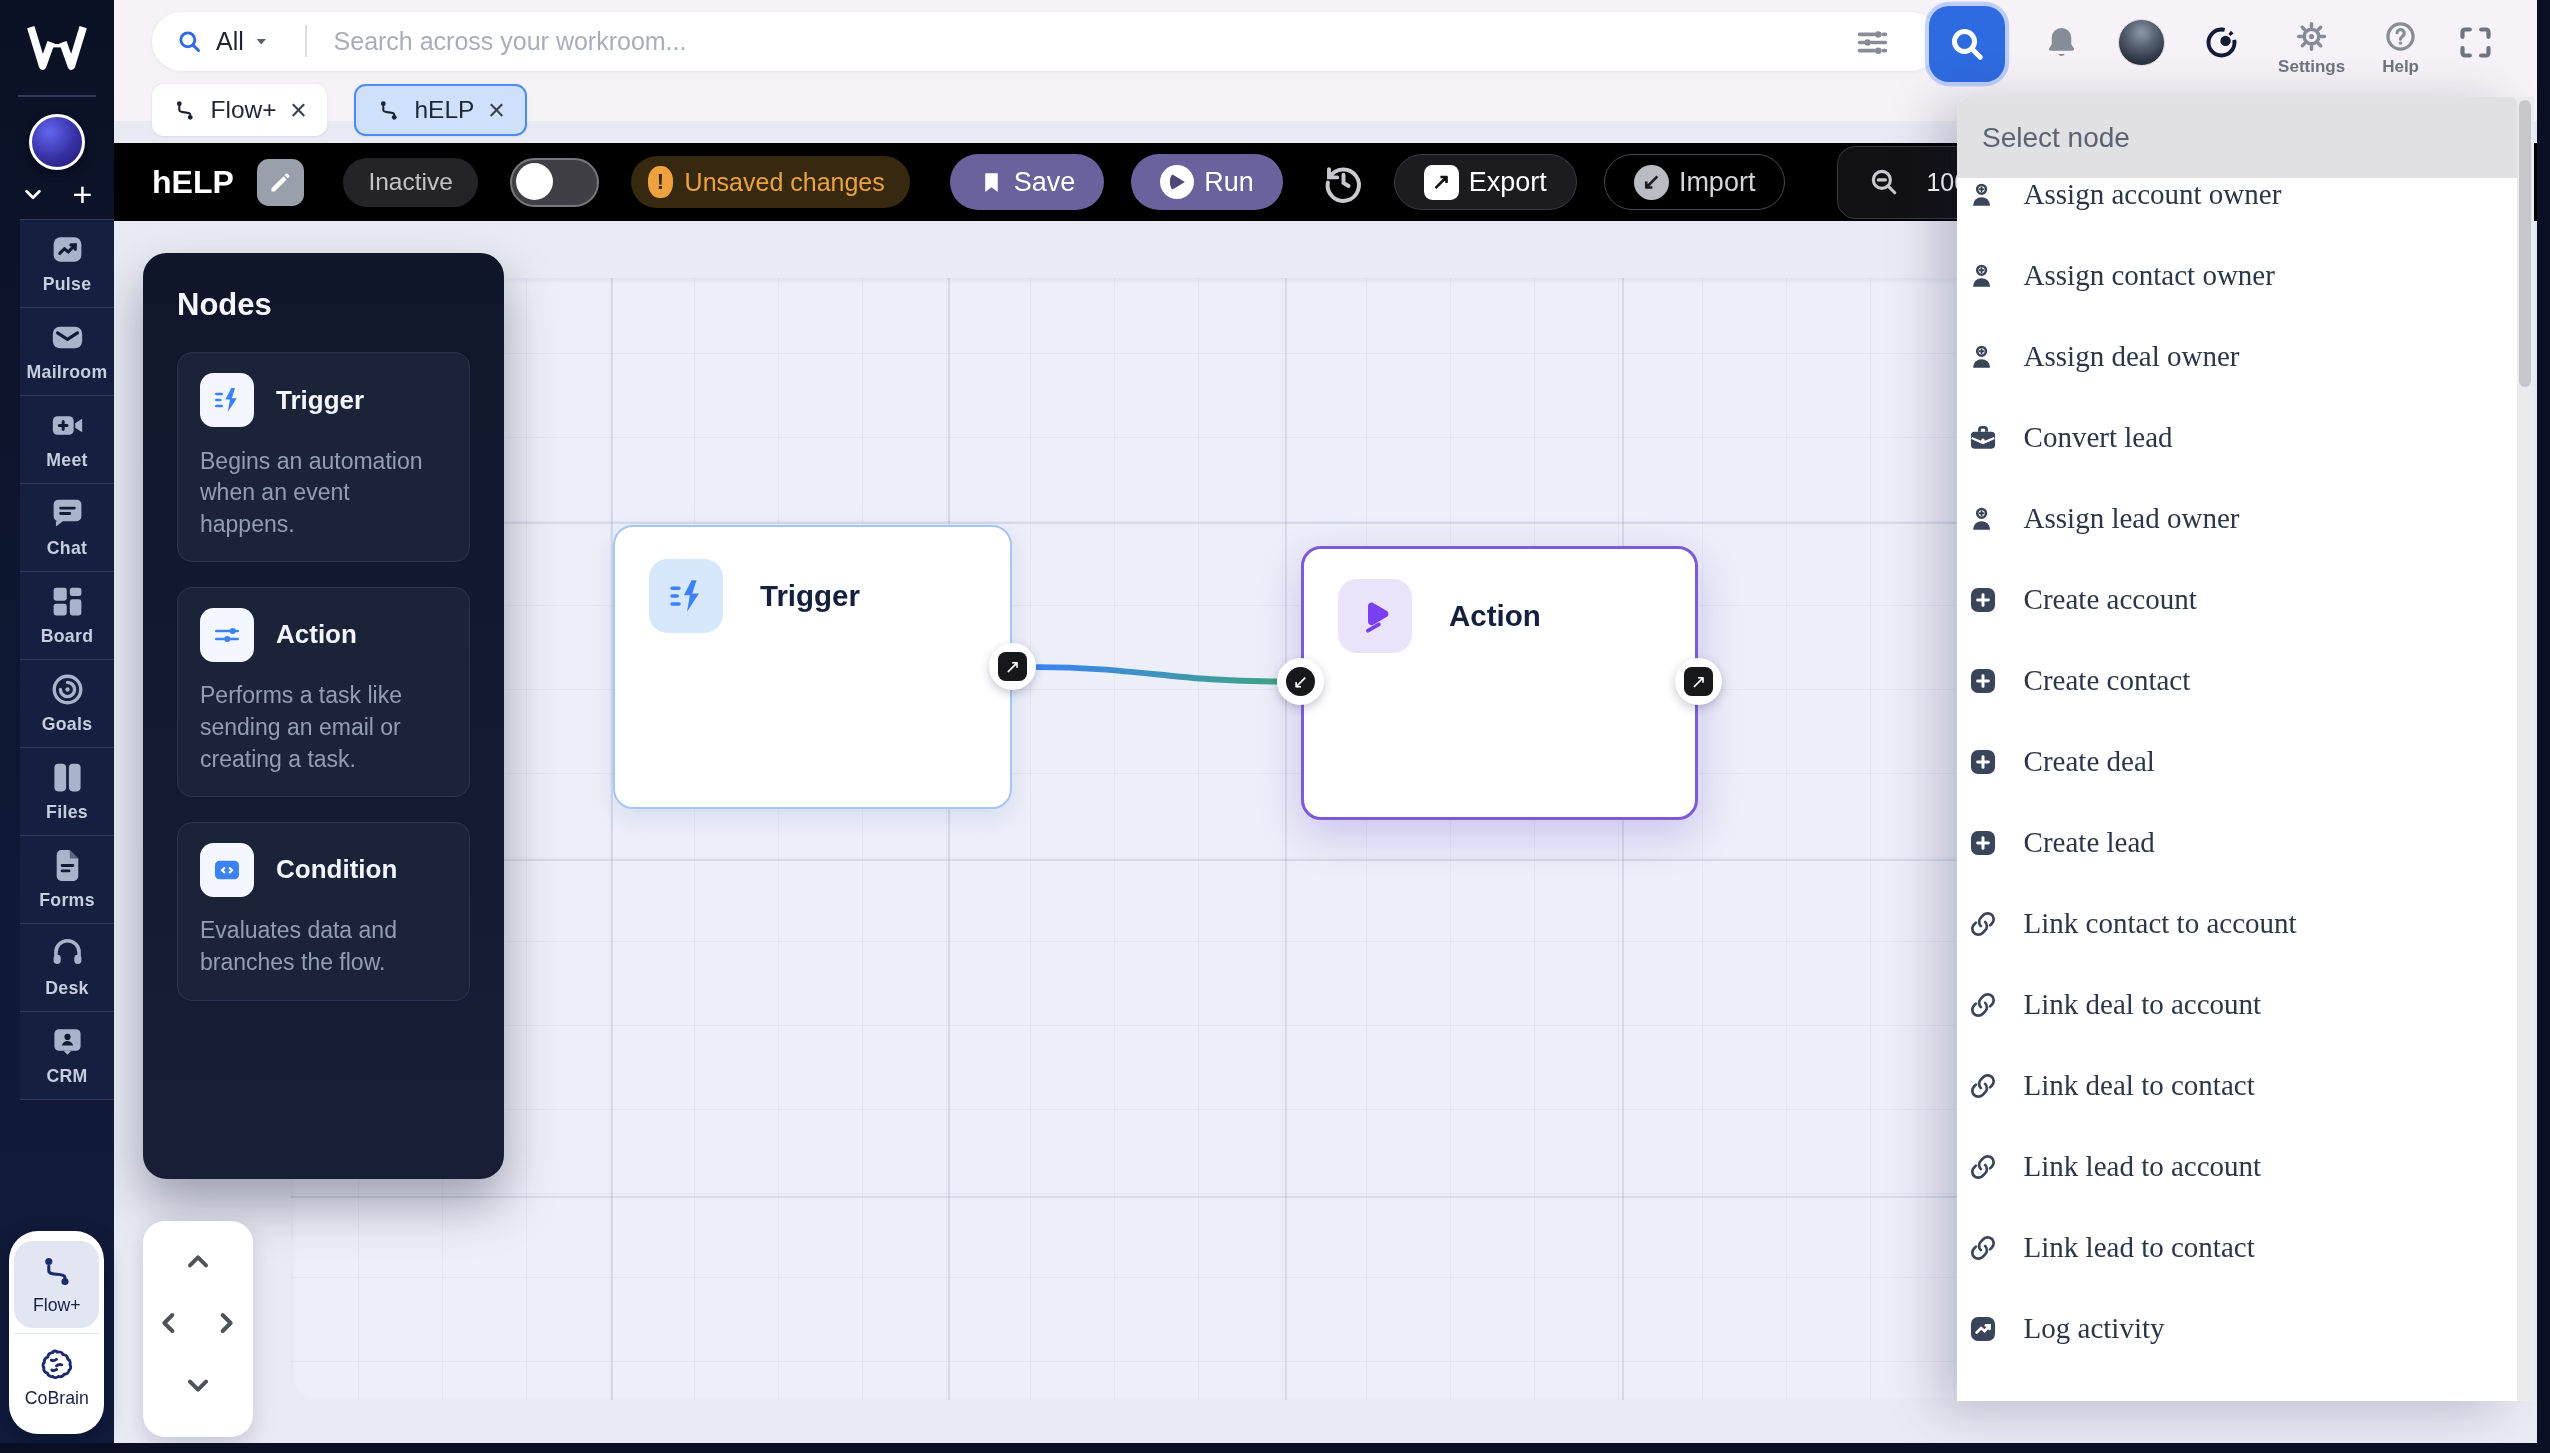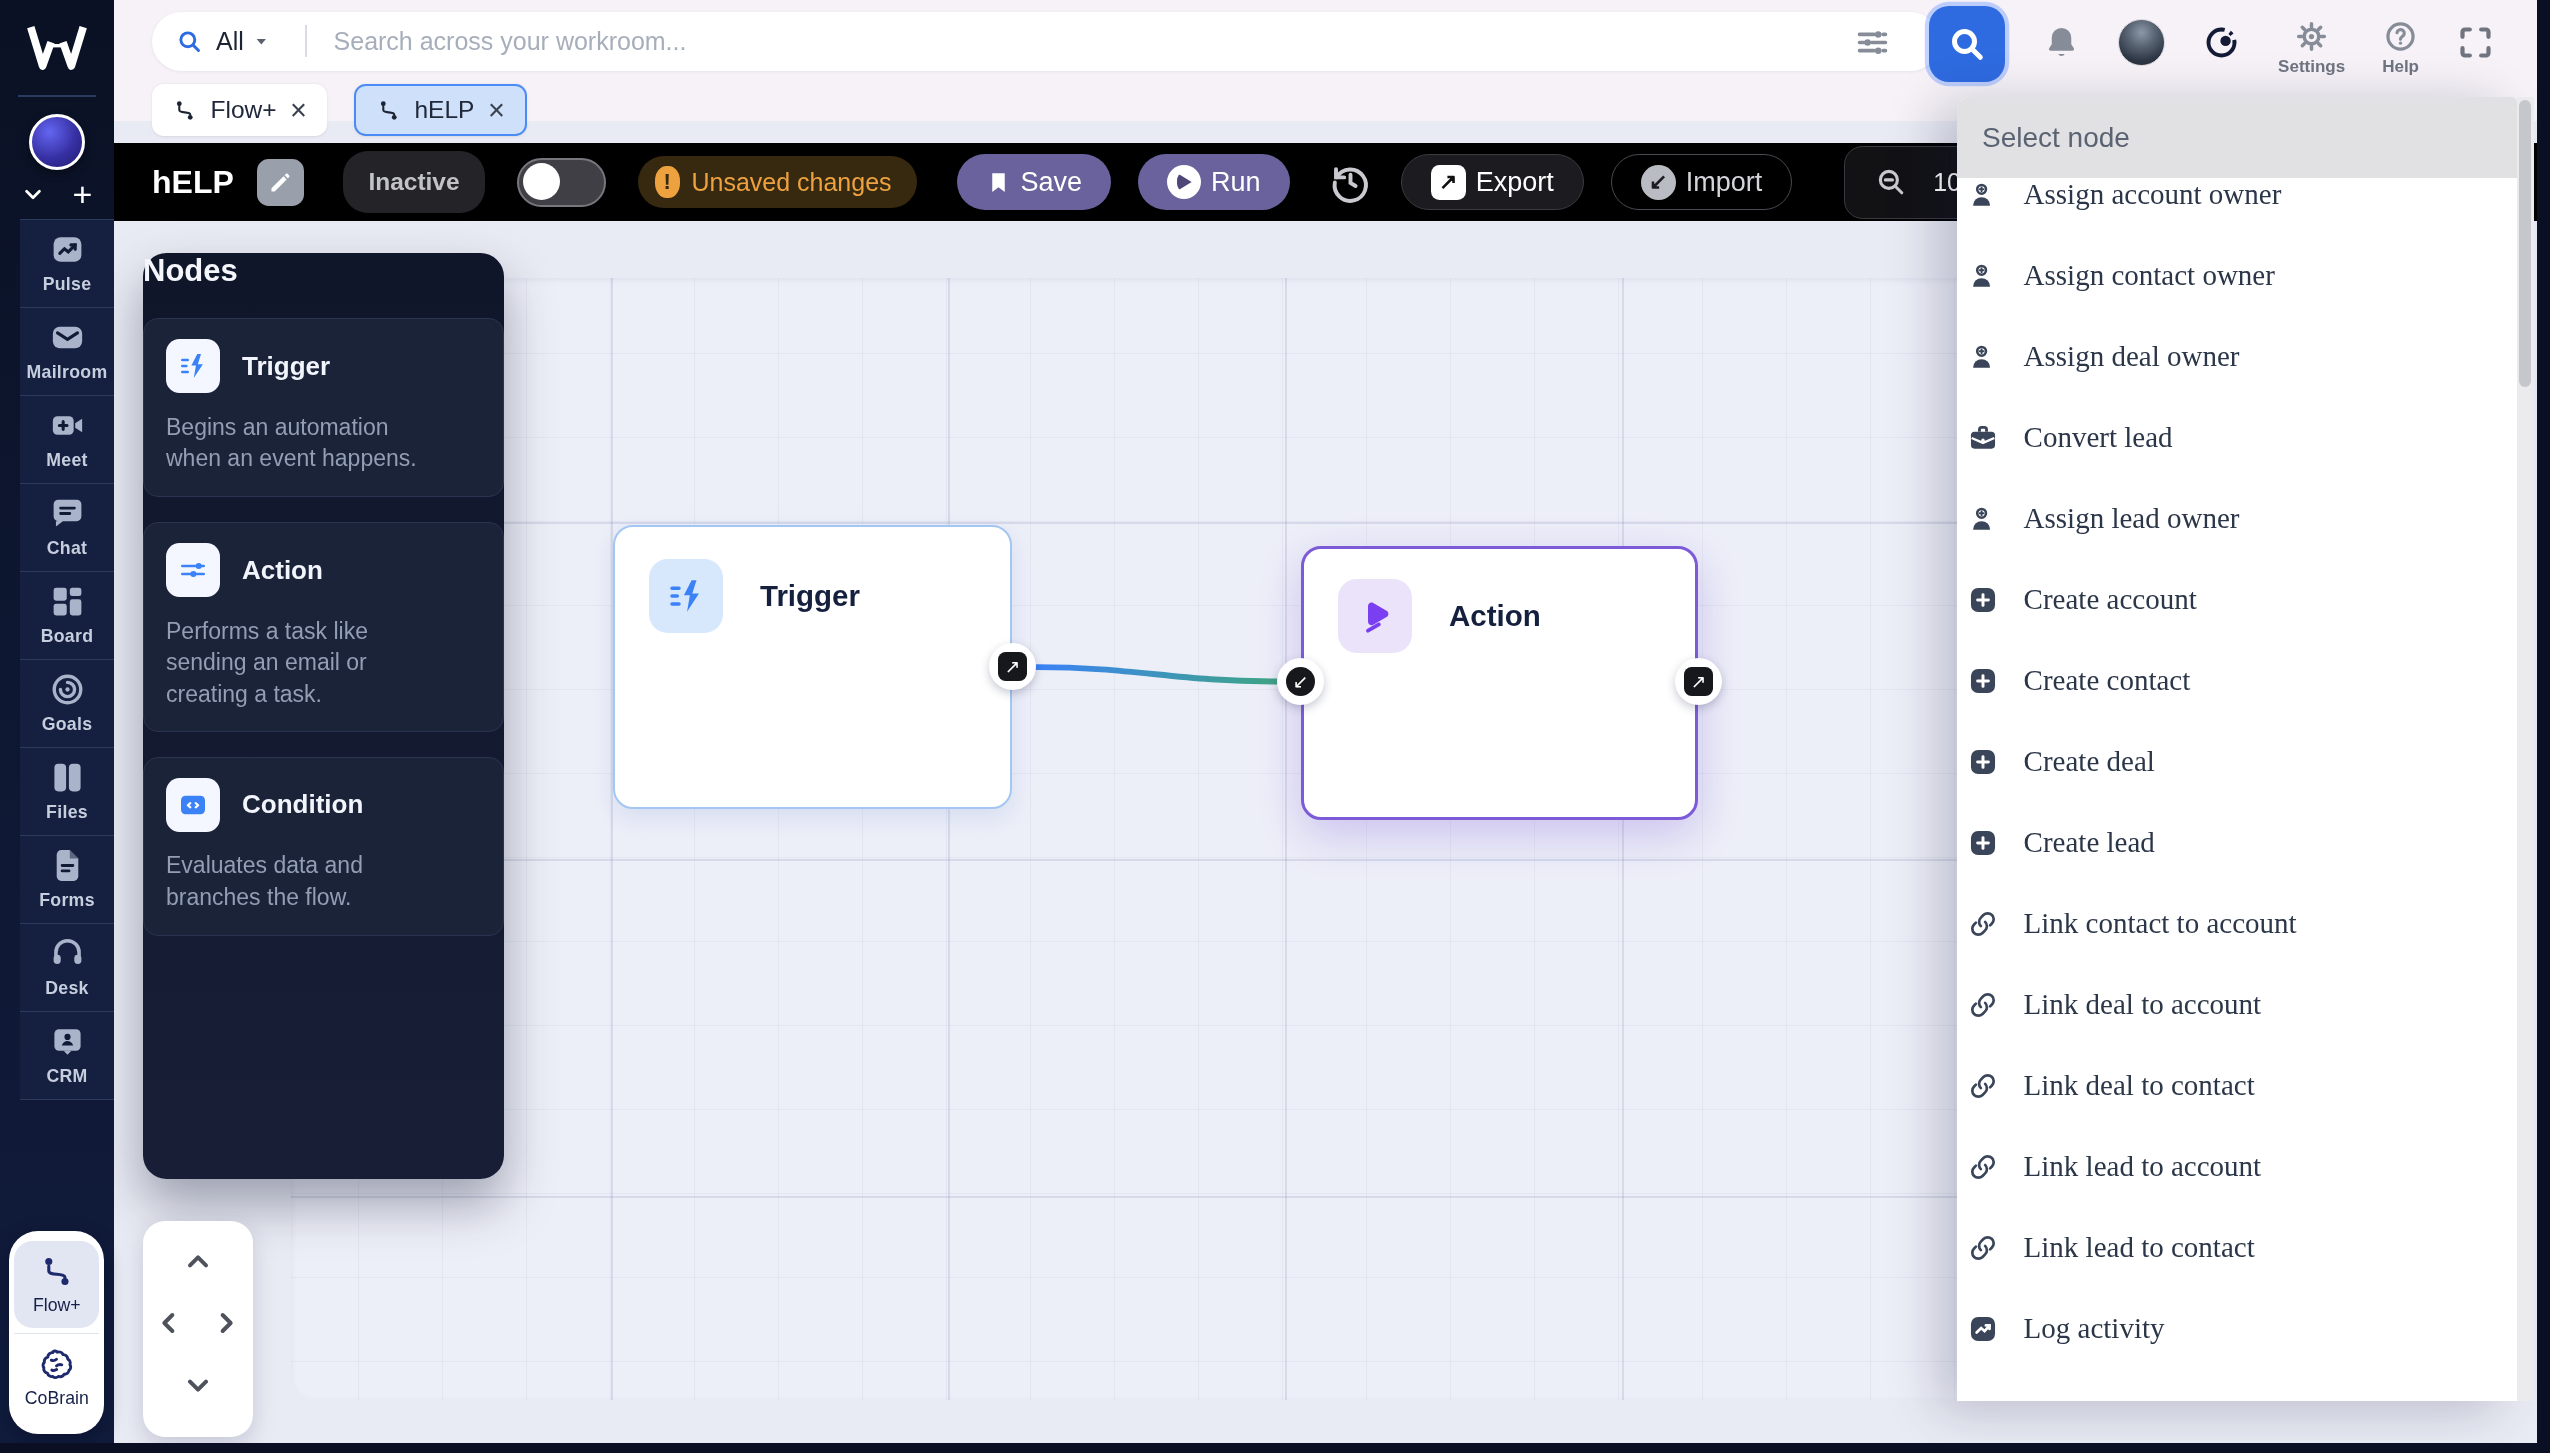--- a/index.html
+++ b/index.html
@@ -70,22 +70,22 @@
   .tab-label { font-size:24.5px; color:#20283a; }
   .tab-close { font-size:29px; color:#39414f; line-height:25px; }
 
   
   .toolbar { position:absolute; left:114px; top:143px; width:2423px; height:78px; background:#000;
     display:flex; align-items:center; padding-left:38px; z-index:12; }
   .wf-title { font-size:32px; font-weight:700; color:#fff; }
   .edit-chip { width:47px; height:47px; border-radius:11.8px; background:#9aa0ab; color:#fff; margin-left:23.6px;
     display:flex; align-items:center; justify-content:center; cursor:pointer; }
   .edit-chip svg { width:27px; height:27px; }
-  .chip-inactive { margin-left:39px; height:62px; padding:0 25px; border-radius:25px; background:#242428;
-    color:#c2c2c9; font-size:24.5px; display:flex; align-items:center;font-weight:bold; }
+  .chip-inactive { margin-left:39px; height:49px; padding:0 25px; border-radius:25px; background:#242428;
+    color:#c2c2c9; font-size:24.5px; display:flex; align-items:center; }
   .toggle { margin-left:32px; width:89px; height:49px; border-radius:25px; background:#3f3f45;
     border:2.5px solid #77777e; position:relative; cursor:pointer; }
   .toggle-knob { position:absolute; left:4.2px; top:3.4px; width:37px; height:37px; border-radius:50%; background:#fff; }
   .badge-unsaved { margin-left:32px; height:52px; padding:0 25px 0 17px; border-radius:27px; background:#36290f;
     display:flex; align-items:center; gap:11.8px; }
   .badge-ico { width:25px; height:32px; background:#eda23f; border-radius:46%; display:flex; align-items:center;
     justify-content:center; color:#36290f; font-weight:700; font-size:22px; }
   .badge-text { color:#eda23f; font-size:25px; }
   .btn { height:56px; border-radius:29px; display:flex; align-items:center; gap:10px; padding:0 29px;
     font-size:27px; cursor:pointer; }
@@ -136,21 +136,21 @@
     box-shadow:0 3.4px 10px rgba(30,40,80,.25); display:flex; align-items:center; justify-content:center; cursor:pointer; }
   .h-sq { width:29px; height:29px; border-radius:7.6px; background:#17181c; color:#fff; display:flex;
     align-items:center; justify-content:center; font-size:18.6px; }
   .h-ci { width:29px; height:29px; border-radius:50%; background:#17181c; color:#fff; display:flex;
     align-items:center; justify-content:center; font-size:18.6px; }
   .edge-svg { position:absolute; left:1008px; top:641px; width:304px; height:59px; z-index:4; }
 
   
   .nodes-panel { position:absolute; left:143px; top:253px; width:361px; height:926px; border-radius:23.6px;
     background:linear-gradient(180deg,#10162a 0%,#141b31 60%,#171e36 100%);
-    box-shadow:0 25px 51px rgba(10,15,40,.35); z-index:20; }
+    box-shadow:0 25px 51px rgba(10,15,40,.35); padding:34px; z-index:20; }
   .np-title { font-size:31px; font-weight:700; color:#f4f6fb; margin-bottom:29px; }
   .np-card { background:#1b2339; border:1.7px solid #2a3450; border-radius:15px; padding:20px 22px; margin-bottom:25px;
     min-height:179px; cursor:grab; }
   .np-head { display:flex; align-items:center; gap:22px; }
   .np-ico { width:54px; height:54px; border-radius:13.5px; background:#f4f7ff; color:#3b82f6;
     display:flex; align-items:center; justify-content:center; }
   .np-ico svg { width:32px; height:32px; }
   .np-card-title { font-size:26px; font-weight:700; color:#f2f5fb; }
   .np-desc { margin-top:18.6px; font-size:23px; line-height:1.38; color:#939db4; max-width:278px; }
 

